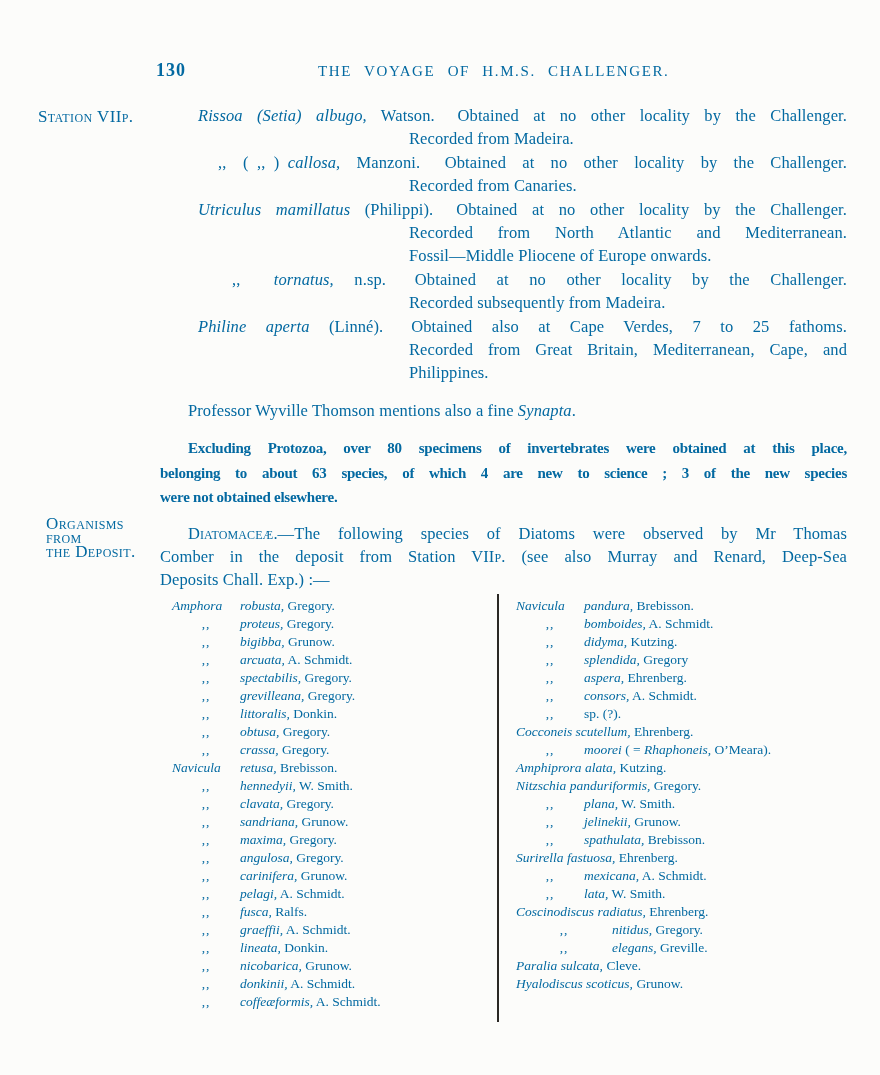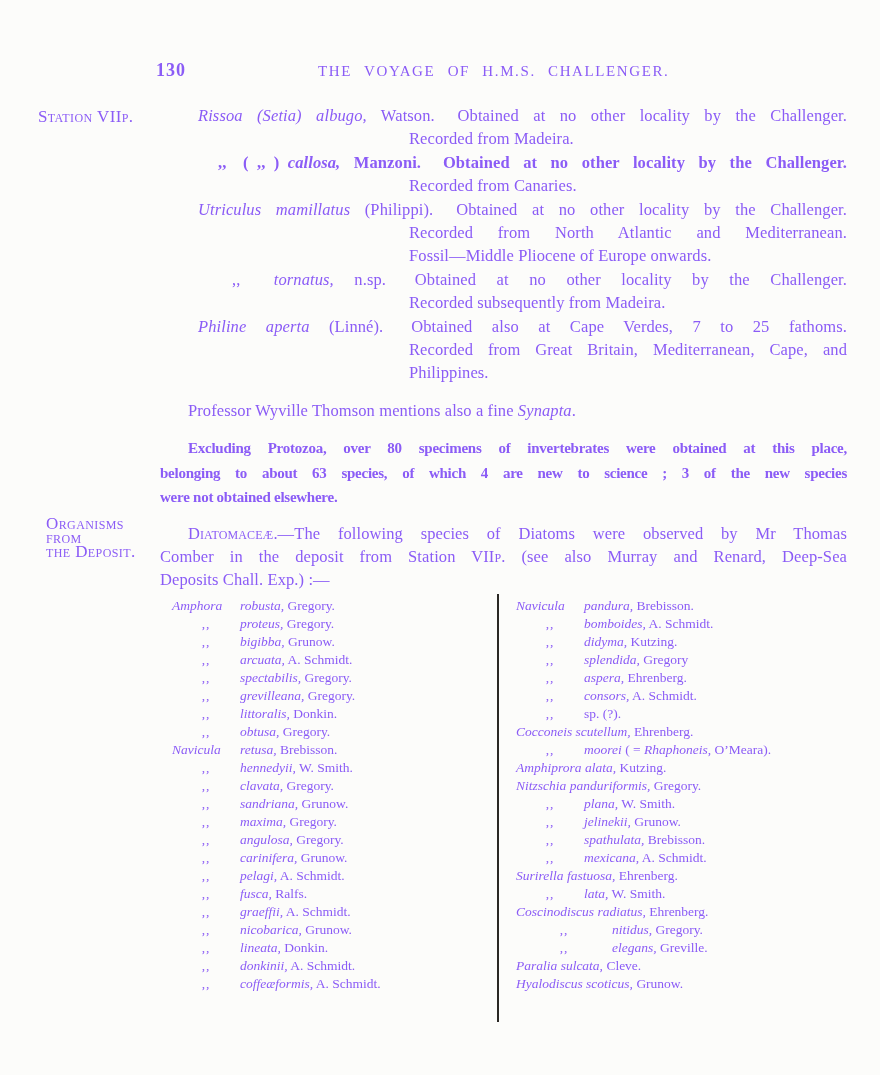--- a/index.html
+++ b/index.html
@@ -1,20 +1,20 @@
 <!DOCTYPE html>
 <html><head>
 <meta charset="utf-8">
 <style>
   html,body{margin:0;padding:0;background:#e8e8e4;}
   .page{
     position:relative;
     width:880px;height:1075px;
     background:#fcfcfa;
-    color:#8b5cf6;
+    color:#0369a1;
     font-family:"Liberation Serif", serif;
     overflow:hidden;
     margin:0 auto;
   }
   
   .page-number{
     position:absolute;left:156px;top:60px;
     font-size:18px;font-weight:bold;letter-spacing:1px;
   }
   .running-header{
@@ -70,21 +70,21 @@
 
   <div class="page-number">130</div>
   <div class="running-header">THE VOYAGE OF H.M.S. CHALLENGER.</div>
 
   <div class="margin-note note-1"><span>Station VIIp.</span></div>
   <div class="margin-note note-2"><span>Organisms from</span><br><span>the Deposit.</span></div>
 
   <div class="main-text">
       <div class="bline just" style="padding-left: 38px;"><span class="seg seg-i">Rissoa (Setia) albugo,</span><span class="seg seg-r"> Watson.  Obtained at no other locality by the Challenger.</span></div>
       <div class="bline" style="padding-left: 249px;"><span class="seg seg-r">Recorded from Madeira.</span></div>
-      <div class="bline just" style="padding-left: 58px; font-weight: bold;"><span class="seg seg-r">,, ( ,, ) </span><span class="seg seg-i">callosa,</span><span class="seg seg-r"> Manzoni.  Obtained at no other locality by the Challenger.</span></div>
+      <div class="bline just" style="padding-left: 58px;"><span class="seg seg-r">,, ( ,, ) </span><span class="seg seg-i">callosa,</span><span class="seg seg-r"> Manzoni.  Obtained at no other locality by the Challenger.</span></div>
       <div class="bline" style="padding-left: 249px;"><span class="seg seg-r">Recorded from Canaries.</span></div>
       <div class="bline just" style="padding-left: 38px;"><span class="seg seg-i">Utriculus mamillatus</span><span class="seg seg-r"> (Philippi).  Obtained at no other locality by the Challenger.</span></div>
       <div class="bline just" style="padding-left: 249px;"><span class="seg seg-r">Recorded from North Atlantic and Mediterranean.</span></div>
       <div class="bline" style="padding-left: 249px;"><span class="seg seg-r">Fossil—Middle Pliocene of Europe onwards.</span></div>
       <div class="bline just" style="padding-left: 72px;"><span class="seg seg-r">,,   </span><span class="seg seg-i">tornatus,</span><span class="seg seg-r"> n.sp.  Obtained at no other locality by the Challenger.</span></div>
       <div class="bline" style="padding-left: 249px;"><span class="seg seg-r">Recorded subsequently from Madeira.</span></div>
       <div class="bline just" style="padding-left: 38px;"><span class="seg seg-i">Philine aperta</span><span class="seg seg-r"> (Linné).  Obtained also at Cape Verdes, 7 to 25 fathoms.</span></div>
       <div class="bline just" style="padding-left: 249px;"><span class="seg seg-r">Recorded from Great Britain, Mediterranean, Cape, and</span></div>
       <div class="bline" style="padding-left: 249px;"><span class="seg seg-r">Philippines.</span></div>
       <div class="bline" style="padding-left: 28px; margin-top: 14px;"><span class="seg seg-r">Professor Wyville Thomson mentions also a fine </span><span class="seg seg-i">Synapta</span><span class="seg seg-r">.</span></div>
@@ -99,52 +99,53 @@
   <div class="column-divider"></div>
   <div class="list-col list-left">
       <div class="lline"><span class="seg seg-g">Amphora</span><span class="seg seg-i">robusta,</span><span class="seg seg-r"> Gregory.</span></div>
       <div class="lline"><span class="seg seg-d">,,</span><span class="seg seg-i">proteus,</span><span class="seg seg-r"> Gregory.</span></div>
       <div class="lline"><span class="seg seg-d">,,</span><span class="seg seg-i">bigibba,</span><span class="seg seg-r"> Grunow.</span></div>
       <div class="lline"><span class="seg seg-d">,,</span><span class="seg seg-i">arcuata,</span><span class="seg seg-r"> A. Schmidt.</span></div>
       <div class="lline"><span class="seg seg-d">,,</span><span class="seg seg-i">spectabilis,</span><span class="seg seg-r"> Gregory.</span></div>
       <div class="lline"><span class="seg seg-d">,,</span><span class="seg seg-i">grevilleana,</span><span class="seg seg-r"> Gregory.</span></div>
       <div class="lline"><span class="seg seg-d">,,</span><span class="seg seg-i">littoralis,</span><span class="seg seg-r"> Donkin.</span></div>
       <div class="lline"><span class="seg seg-d">,,</span><span class="seg seg-i">obtusa,</span><span class="seg seg-r"> Gregory.</span></div>
+      <div class="lline"><span class="seg seg-d">,,</span><span class="seg seg-i">crassa,</span><span class="seg seg-r"> Gregory.</span></div>
       <div class="lline"><span class="seg seg-g">Navicula</span><span class="seg seg-i">retusa,</span><span class="seg seg-r"> Brebisson.</span></div>
       <div class="lline"><span class="seg seg-d">,,</span><span class="seg seg-i">hennedyii,</span><span class="seg seg-r"> W. Smith.</span></div>
       <div class="lline"><span class="seg seg-d">,,</span><span class="seg seg-i">clavata,</span><span class="seg seg-r"> Gregory.</span></div>
       <div class="lline"><span class="seg seg-d">,,</span><span class="seg seg-i">sandriana,</span><span class="seg seg-r"> Grunow.</span></div>
       <div class="lline"><span class="seg seg-d">,,</span><span class="seg seg-i">maxima,</span><span class="seg seg-r"> Gregory.</span></div>
       <div class="lline"><span class="seg seg-d">,,</span><span class="seg seg-i">angulosa,</span><span class="seg seg-r"> Gregory.</span></div>
       <div class="lline"><span class="seg seg-d">,,</span><span class="seg seg-i">carinifera,</span><span class="seg seg-r"> Grunow.</span></div>
       <div class="lline"><span class="seg seg-d">,,</span><span class="seg seg-i">pelagi,</span><span class="seg seg-r"> A. Schmidt.</span></div>
       <div class="lline"><span class="seg seg-d">,,</span><span class="seg seg-i">fusca,</span><span class="seg seg-r"> Ralfs.</span></div>
       <div class="lline"><span class="seg seg-d">,,</span><span class="seg seg-i">graeffii,</span><span class="seg seg-r"> A. Schmidt.</span></div>
+      <div class="lline"><span class="seg seg-d">,,</span><span class="seg seg-i">lineata,</span><span class="seg seg-r"> Donkin.</span></div>
       <div class="lline"><span class="seg seg-d">,,</span><span class="seg seg-i">nicobarica,</span><span class="seg seg-r"> Grunow.</span></div>
-      <div class="lline"><span class="seg seg-d">,,</span><span class="seg seg-i">lineata,</span><span class="seg seg-r"> Donkin.</span></div>
       <div class="lline"><span class="seg seg-d">,,</span><span class="seg seg-i">donkinii,</span><span class="seg seg-r"> A. Schmidt.</span></div>
       <div class="lline"><span class="seg seg-d">,,</span><span class="seg seg-i">coffeæformis,</span><span class="seg seg-r"> A. Schmidt.</span></div>
     </div>
   <div class="list-col list-right">
       <div class="lline"><span class="seg seg-g">Navicula</span><span class="seg seg-i">pandura,</span><span class="seg seg-r"> Brebisson.</span></div>
       <div class="lline"><span class="seg seg-d">,,</span><span class="seg seg-i">bomboides,</span><span class="seg seg-r"> A. Schmidt.</span></div>
       <div class="lline"><span class="seg seg-d">,,</span><span class="seg seg-i">didyma,</span><span class="seg seg-r"> Kutzing.</span></div>
       <div class="lline"><span class="seg seg-d">,,</span><span class="seg seg-i">splendida,</span><span class="seg seg-r"> Gregory</span></div>
       <div class="lline"><span class="seg seg-d">,,</span><span class="seg seg-i">aspera,</span><span class="seg seg-r"> Ehrenberg.</span></div>
       <div class="lline"><span class="seg seg-d">,,</span><span class="seg seg-i">consors,</span><span class="seg seg-r"> A. Schmidt.</span></div>
       <div class="lline"><span class="seg seg-d">,,</span><span class="seg seg-r">sp. (?).</span></div>
       <div class="lline"><span class="seg seg-i">Cocconeis scutellum,</span><span class="seg seg-r"> Ehrenberg.</span></div>
       <div class="lline"><span class="seg seg-d">,,</span><span class="seg seg-i">moorei</span><span class="seg seg-r"> ( = </span><span class="seg seg-i">Rhaphoneis</span><span class="seg seg-r">, O’Meara).</span></div>
       <div class="lline"><span class="seg seg-i">Amphiprora alata,</span><span class="seg seg-r"> Kutzing.</span></div>
       <div class="lline"><span class="seg seg-i">Nitzschia panduriformis,</span><span class="seg seg-r"> Gregory.</span></div>
       <div class="lline"><span class="seg seg-d">,,</span><span class="seg seg-i">plana,</span><span class="seg seg-r"> W. Smith.</span></div>
       <div class="lline"><span class="seg seg-d">,,</span><span class="seg seg-i">jelinekii,</span><span class="seg seg-r"> Grunow.</span></div>
       <div class="lline"><span class="seg seg-d">,,</span><span class="seg seg-i">spathulata,</span><span class="seg seg-r"> Brebisson.</span></div>
+      <div class="lline"><span class="seg seg-i">Surirella fastuosa,</span><span class="seg seg-r"> Ehrenberg.</span></div>
       <div class="lline"><span class="seg seg-d">,,</span><span class="seg seg-i">mexicana,</span><span class="seg seg-r"> A. Schmidt.</span></div>
-      <div class="lline"><span class="seg seg-i">Surirella fastuosa,</span><span class="seg seg-r"> Ehrenberg.</span></div>
       <div class="lline"><span class="seg seg-d">,,</span><span class="seg seg-i">lata,</span><span class="seg seg-r"> W. Smith.</span></div>
       <div class="lline"><span class="seg seg-i">Coscinodiscus radiatus,</span><span class="seg seg-r"> Ehrenberg.</span></div>
       <div class="lline"><span class="seg seg-D">,,</span><span class="seg seg-i">nitidus,</span><span class="seg seg-r"> Gregory.</span></div>
       <div class="lline"><span class="seg seg-D">,,</span><span class="seg seg-i">elegans,</span><span class="seg seg-r"> Greville.</span></div>
       <div class="lline"><span class="seg seg-i">Paralia sulcata,</span><span class="seg seg-r"> Cleve.</span></div>
       <div class="lline"><span class="seg seg-i">Hyalodiscus scoticus,</span><span class="seg seg-r"> Grunow.</span></div>
     </div>
 
 </div>
 

